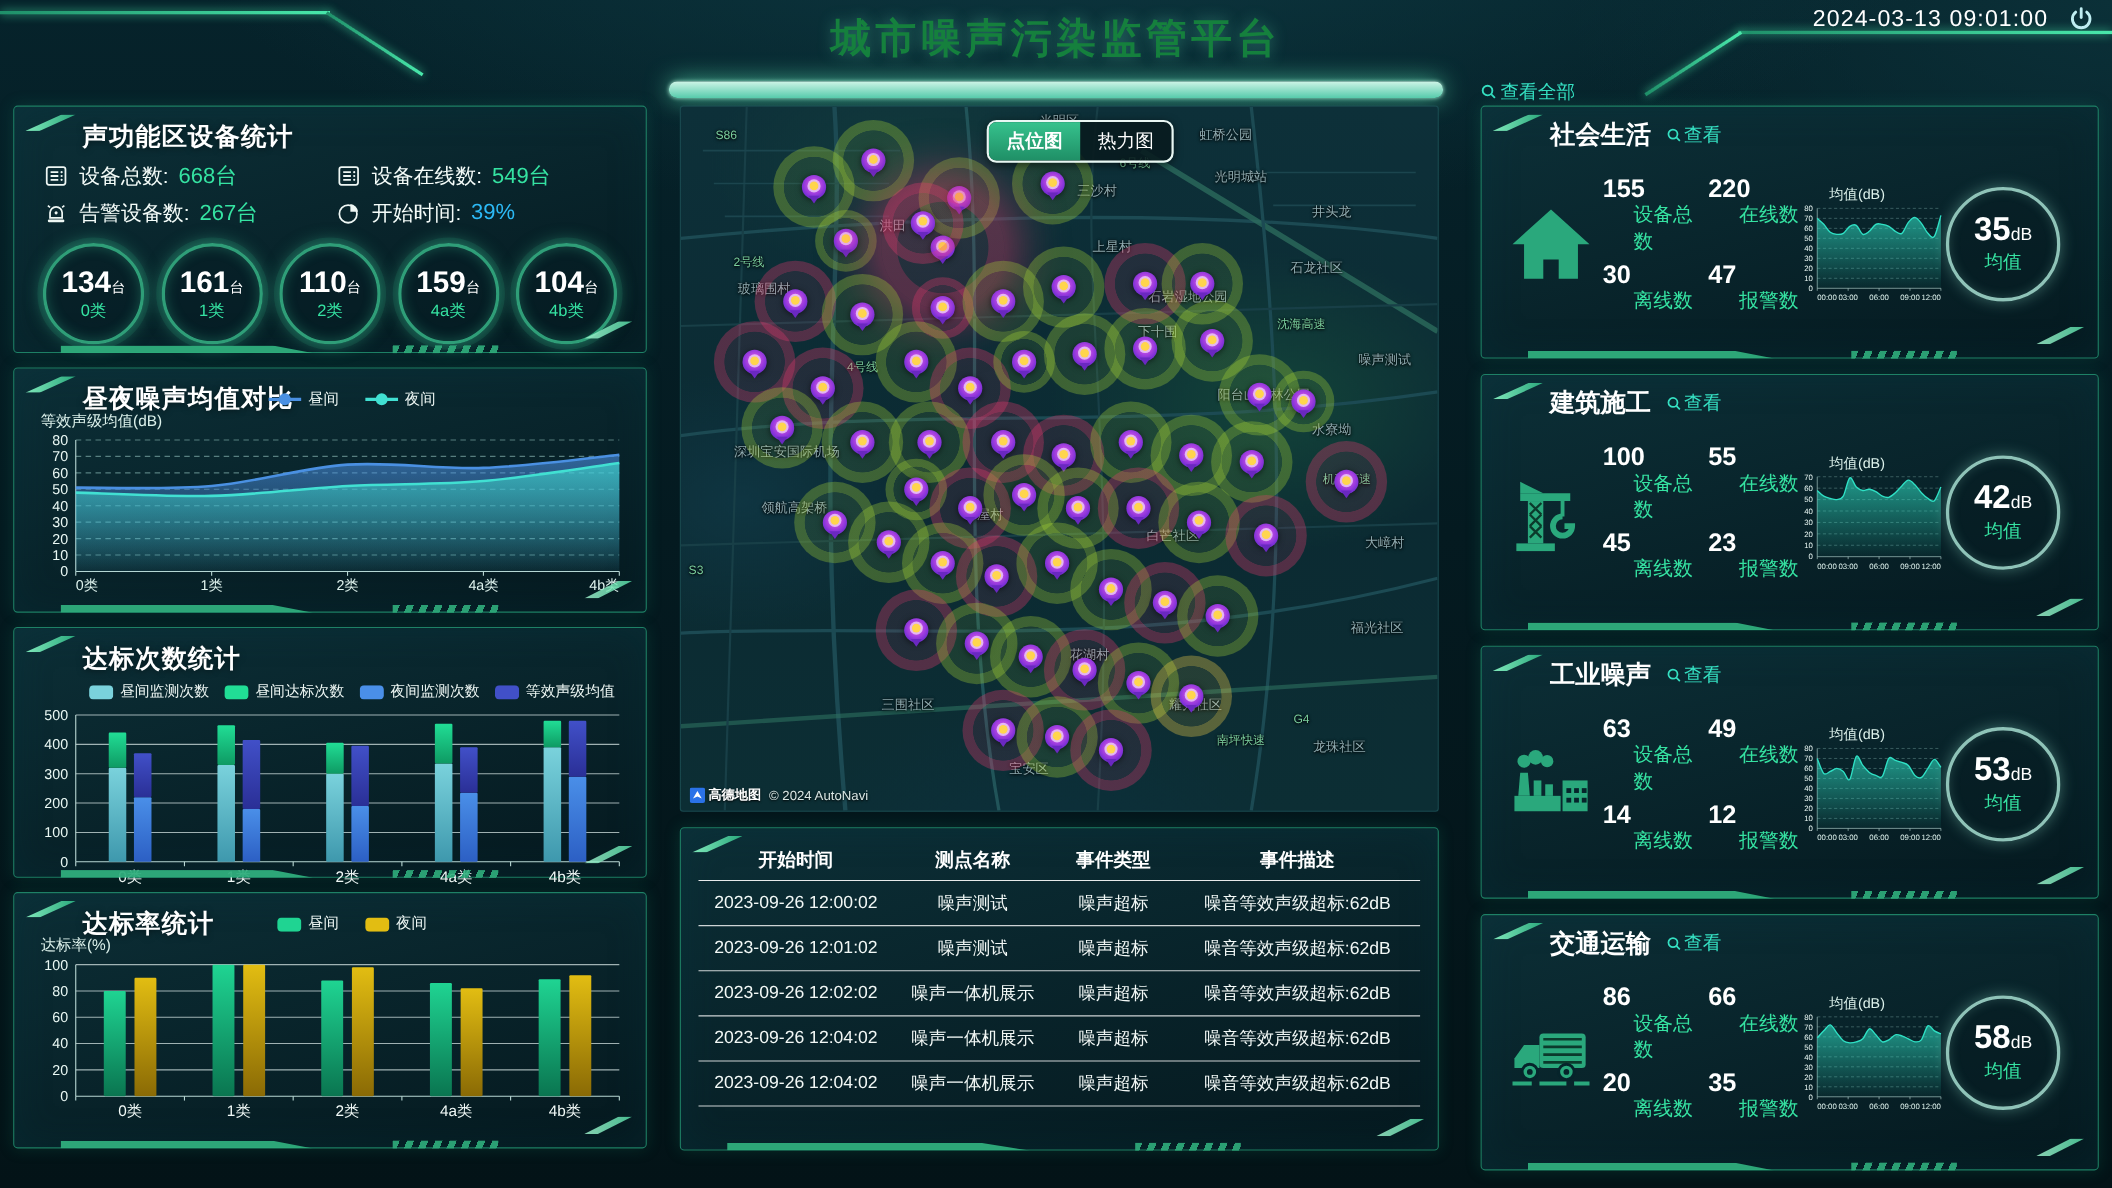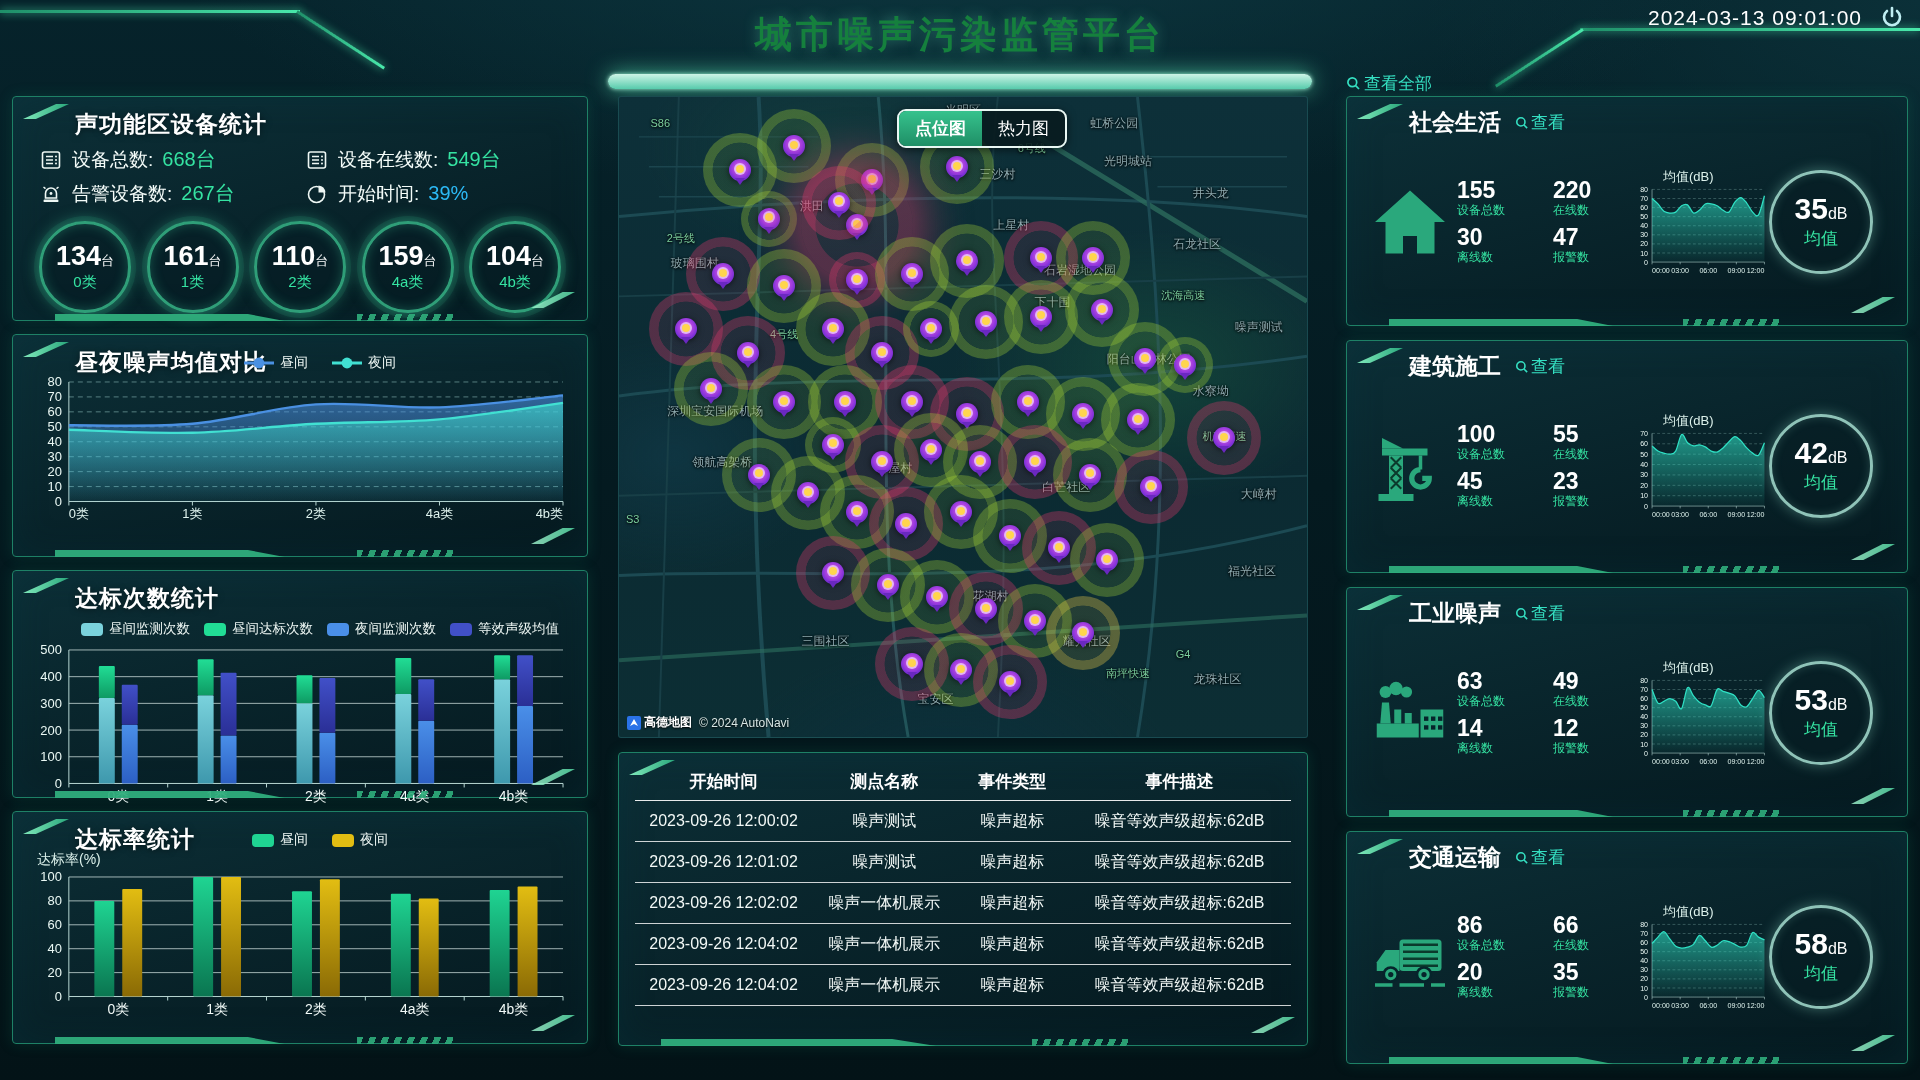--- a/index.html
+++ b/index.html
@@ -127,21 +127,21 @@
 
   
   .rpanel { height:230px; margin-bottom:14px; }
   .rp-head { display:flex; align-items:center; gap:14px; }
   .rp-title { font-size:23px; font-weight:bold; color:#fff; margin-left:46px; white-space:nowrap; }
   .view-link { color:#35e0c2; font-size:17px; display:flex; align-items:center; gap:2px; cursor:pointer; }
   .rp-body { display:flex; align-items:center; height:164px; margin-top:2px; }
   .rp-icon { width:94px; display:flex; justify-content:center; }
   .rp-stats { width:178px; display:grid; grid-template-columns:1fr 1fr; row-gap:6px; column-gap:14px; }
   .rp-stat .num { font-size:23px; font-weight:bold; color:#fff; line-height:1.05; }
-  .rp-stat .lbl { font-size:12px; color:#35e3a2; }
+  .rp-stat .lbl { font-size:18px; color:#35e3a2;margin-left:28px; }
   .rp-chart { flex:1; min-width:0; }
   .ylabel-mini { font-size:13px; color:#dcf1eb; margin-left:28px; }
   .rp-circle { width:122px; display:flex; }
   .ring { width:104px; height:104px; border-radius:50%; border:3px solid #8fc3b8;
     background:rgba(6,28,34,.5);
     box-shadow:0 0 14px rgba(140,220,200,.4), inset 0 0 10px rgba(140,220,200,.22);
     display:flex; flex-direction:column; align-items:center; justify-content:center; }
   .ring .rv { color:#fff; font-size:30px; font-weight:bold; line-height:1; }
   .ring .rv small { font-size:16px; font-weight:normal; }
   .ring .rl { color:#35e3a2; font-size:17px; margin-top:3px; }
@@ -267,20 +267,21 @@
             <span>昼间</span>
           </span>
           <span class="li">
             <svg width="30" height="12" viewBox="0 0 30 12">
               <line x1="0" y1="6" x2="30" y2="6" stroke="#41e0d2" stroke-width="3"></line>
               <circle cx="15" cy="6" r="5.4" fill="#41e0d2"></circle>
             </svg>
             <span>夜间</span>
           </span>
         </div>
+      <div class="ylabel">等效声级均值(dB)</div>
       <svg class="chart" id="c-daynight" viewBox="0 0 544 150">
           <line x1="40" y1="128" x2="536" y2="128" stroke-width="1" stroke="#b9d8d4"></line>
           <text x="33" y="132.5" fill="#eaf8f4" font-size="13" text-anchor="end" font-family="Liberation Sans, DejaVu Sans, sans-serif">0</text>
           <line x1="40" y1="113" x2="536" y2="113" stroke-width="1" stroke="rgba(165,215,210,.5)" stroke-dasharray="5 4"></line>
           <text x="33" y="117.5" fill="#eaf8f4" font-size="13" text-anchor="end" font-family="Liberation Sans, DejaVu Sans, sans-serif">10</text>
           <line x1="40" y1="98" x2="536" y2="98" stroke-width="1" stroke="rgba(165,215,210,.5)" stroke-dasharray="5 4"></line>
           <text x="33" y="102.5" fill="#eaf8f4" font-size="13" text-anchor="end" font-family="Liberation Sans, DejaVu Sans, sans-serif">20</text>
           <line x1="40" y1="83" x2="536" y2="83" stroke-width="1" stroke="rgba(165,215,210,.5)" stroke-dasharray="5 4"></line>
           <text x="33" y="87.5" fill="#eaf8f4" font-size="13" text-anchor="end" font-family="Liberation Sans, DejaVu Sans, sans-serif">30</text>
           <line x1="40" y1="68" x2="536" y2="68" stroke-width="1" stroke="rgba(165,215,210,.5)" stroke-dasharray="5 4"></line>

